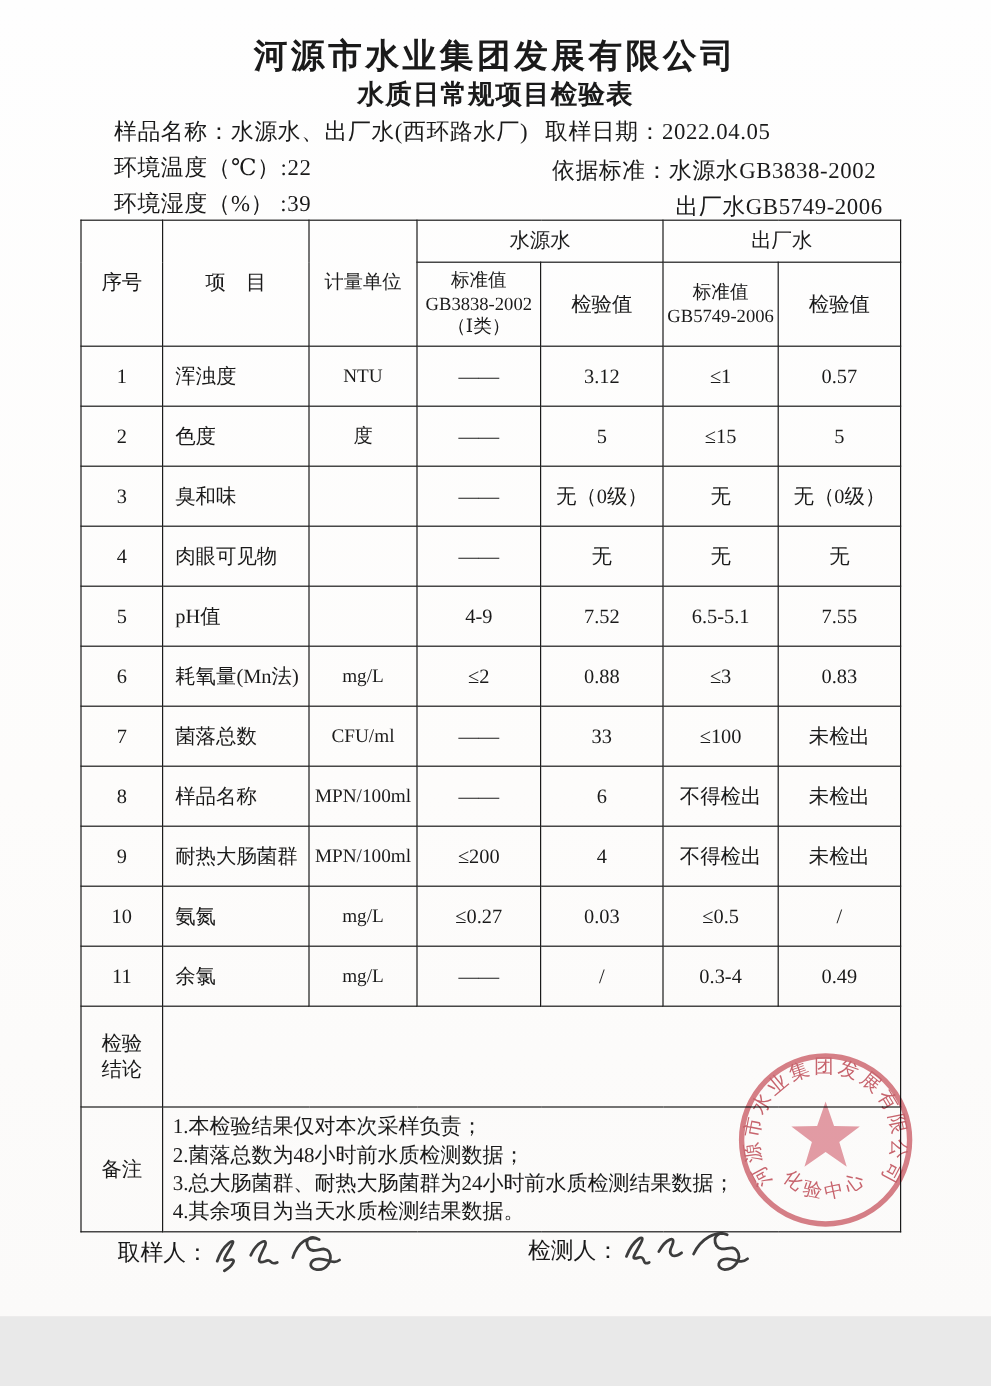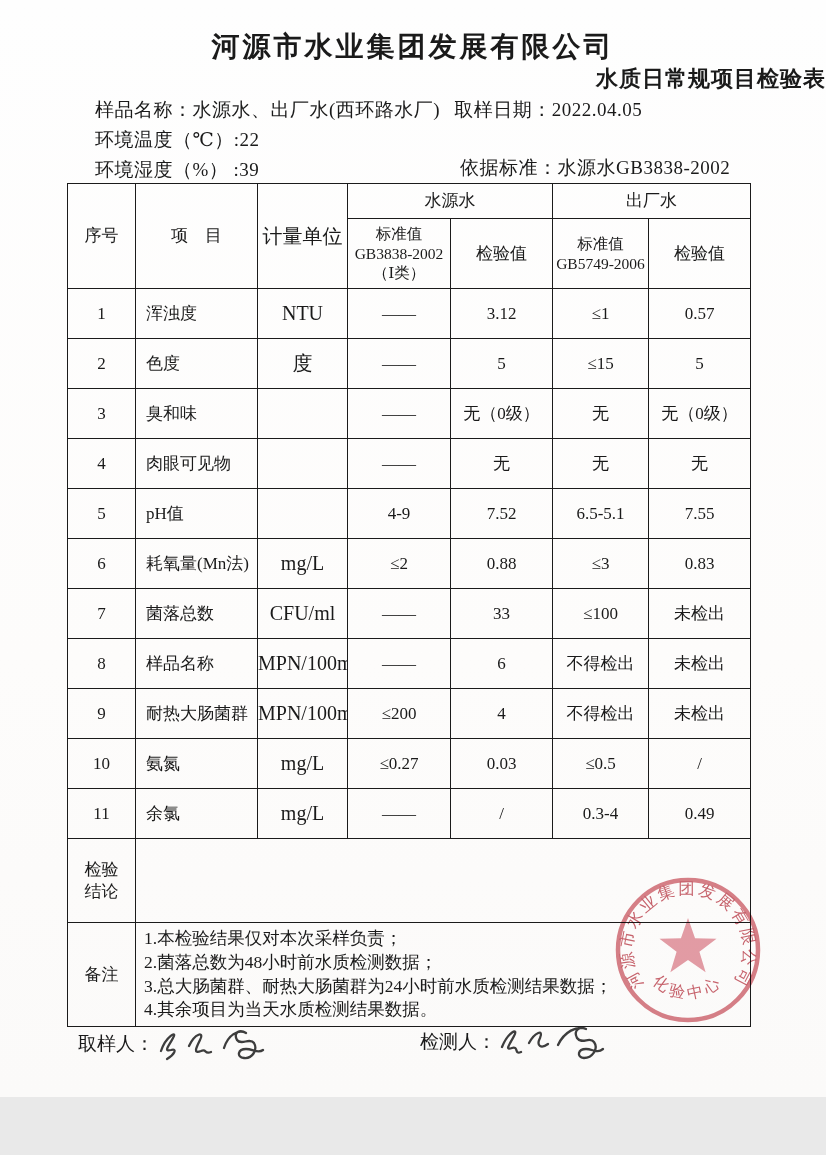--- a/index.html
+++ b/index.html
@@ -14,62 +14,62 @@
     color:#1a1a1a;
   }
   .doc-title {
     position:absolute; top:28px; left:0; width:100%;
     text-align:center;
     font-family:"Liberation Sans","DejaVu Sans",sans-serif;
     font-size:28px; font-weight:bold; letter-spacing:3px;
   }
   .doc-subtitle {
     position:absolute; top:64px; left:0; width:100%;
-    text-align:right;
+    text-align:center;
     font-family:"Liberation Sans","DejaVu Sans",sans-serif;
     font-size:22px; font-weight:600; letter-spacing:1px;
   }
   .info-line { position:absolute; font-size:19px; letter-spacing:0.5px; white-space:nowrap; }
   #line-sample { top:97px; left:95px; }
   #line-sample .gap { display:inline-block; width:14px; }
   #line-temp { top:127px; left:95px; }
-  #line-standard1 { top:129px; left:460px;margin-top:26px; }
+  #line-standard1 { top:129px; left:460px; }
   #line-humidity { top:157px; left:95px; }
   #line-standard2 { top:159px; left:563px; }
 
   table.tbl {
     position:absolute; top:183px; left:67px;
     width:683px; table-layout:fixed;
     border-collapse:collapse;
   }
   .tbl th, .tbl td {
     border:1.6px solid #1b1b1b;
     text-align:center; vertical-align:middle;
     font-size:17px; font-weight:normal;
     white-space:pre-line; line-height:1.25;
     overflow:hidden;
   }
   .tbl thead tr.group-row { height:35px; }
   .tbl thead tr.sub-row { height:70px; }
   .tbl tbody.data tr { height:50px; }
   .tbl td.cell-item { text-align:left; padding-left:10px; }
-  .tbl .col-unit { font-size:20px;text-align:center; }
+  .tbl .col-unit { font-size:16px;text-align:center; }
   .tbl th.std-cell { font-size:15.5px; }
   .tbl tr.conclusion-row { height:84px; }
   .tbl tr.remarks-row { height:98px; }
   .tbl td.remarks-cell {
     text-align:left; padding:4px 8px 4px 8px;
     font-size:17.5px; line-height:1.36;
   }
   .tbl td.label-cell { font-size:17px;margin-top:37px; }
 
   .sig-block { position:absolute; font-size:19px; }
   #sampler-block { top:1031px; left:78px; }
   #tester-block { top:1029px; left:420px; }
-  .sig-label { vertical-align:top; }
+  .sig-label { vertical-align:top;margin-left:20px; }
   .sig-svg { position:relative; top:-8px; }
   .sig-svg path {
     fill:none; stroke:#222; stroke-width:2.3;
     stroke-linecap:round; stroke-linejoin:round;
     opacity:0.88;
   }
 
   .stamp {
     position:absolute; top:848px; left:586px;
     width:204px; height:204px;
@@ -83,20 +83,21 @@
 <div class="page">
 
   <div class="doc-title">河源市水业集团发展有限公司</div>
   <div class="doc-subtitle">水质日常规项目检验表</div>
 
   <div class="info-line" id="line-sample"><span>样品名称：</span><span>水源水、出厂水(西环路水厂)</span><span class="gap"></span><span>取样日期：</span><span>2022.04.05</span></div>
 
   <div class="info-line" id="line-temp">环境温度（℃）:22</div>
   <div class="info-line" id="line-standard1"><span>依据标准：</span><span>水源水GB3838-2002</span></div>
   <div class="info-line" id="line-humidity">环境湿度（%） :39</div>
+  <div class="info-line" id="line-standard2">出厂水GB5749-2006</div>
 
   <table class="tbl">
     <colgroup>
       <col style="width:68px">
         <col style="width:122px">
         <col style="width:90px">
       <col style="width:103px">
         <col style="width:102px">
         <col style="width:96px">
         <col style="width:102px">

